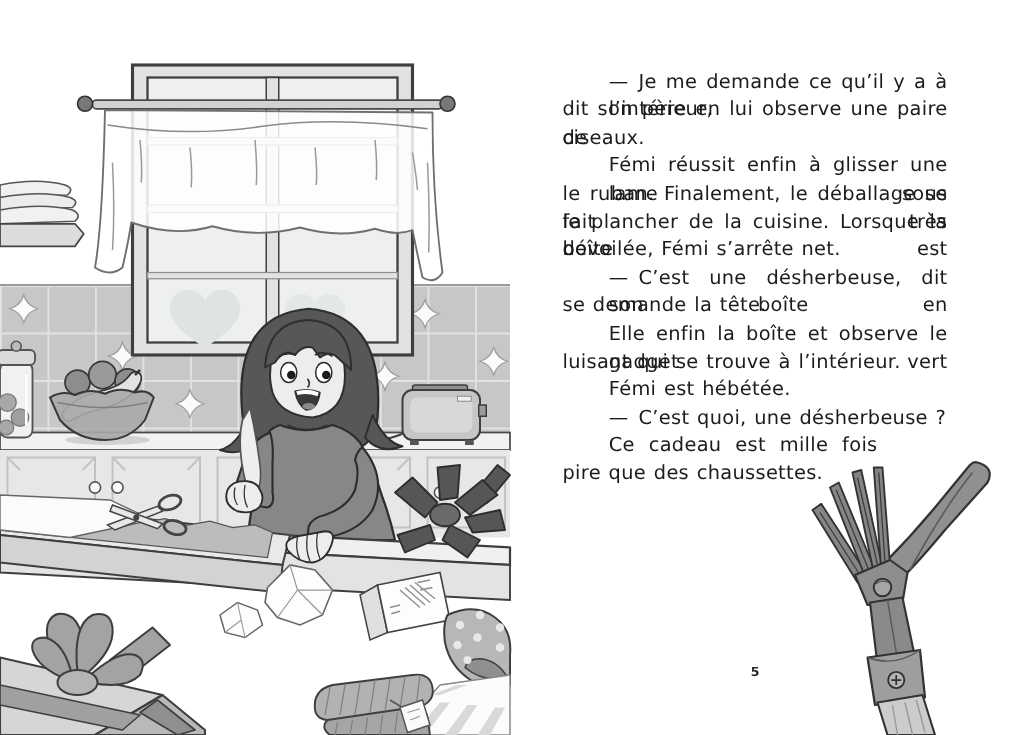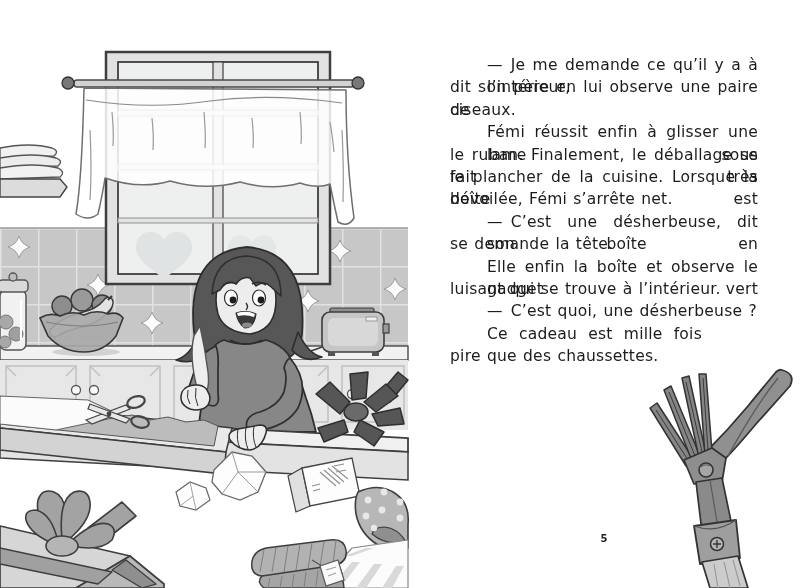--- a/index.html
+++ b/index.html
@@ -273,20 +273,21 @@
       <div class="line just">dit son père en lui observe une paire de</div>
       <div class="line">ciseaux.</div>
       <div class="line just indent">Fémi réussit enfin à glisser une lame sous</div>
       <div class="line just">le ruban. Finalement, le déballage se fait très</div>
       <div class="line just">le plancher de la cuisine. Lorsque la boîte est</div>
       <div class="line">dévoilée, Fémi s’arrête net.</div>
       <div class="line just indent">— C’est une désherbeuse, dit son boîte en</div>
       <div class="line">se demande la tête.</div>
       <div class="line just indent">Elle enfin la boîte et observe le gadget vert</div>
       <div class="line">luisant qui se trouve à l’intérieur.</div>
+      <div class="line indent">Fémi est hébétée.</div>
       <div class="line indent">— C’est quoi, une désherbeuse ?</div>
       <div class="line just indent narrow">Ce cadeau est mille fois</div>
       <div class="line">pire que des chaussettes.</div>
     </div>
   <div class="folio">5</div>
 
   <svg id="tool-illustration" viewBox="0 0 170 224" xmlns="http://www.w3.org/2000/svg">
     <g stroke-linejoin="round">
       <path d="M146,6 Q160,10 154,22 L120,60 Q100,84 88,96 L72,106 Q62,98 70,88 Q92,66 112,42 Q130,20 140,8 Q143,5 146,6 Z" fill="#909090" stroke="#333" stroke-width="1.8"></path>
       <path d="M142,14 Q118,44 92,92" fill="none" stroke="#5a5a5a" stroke-width="1.3"></path>

